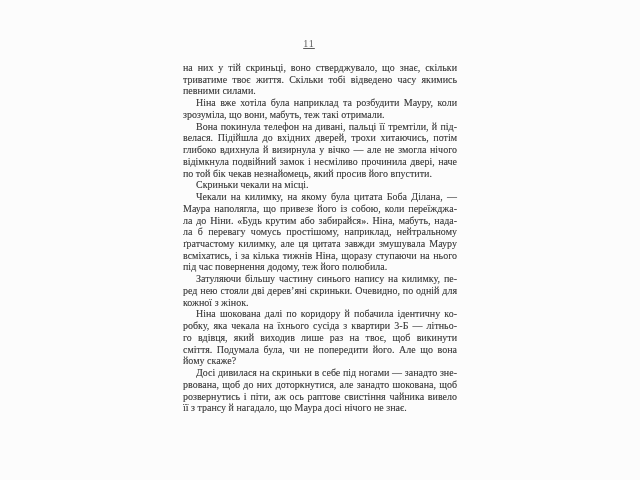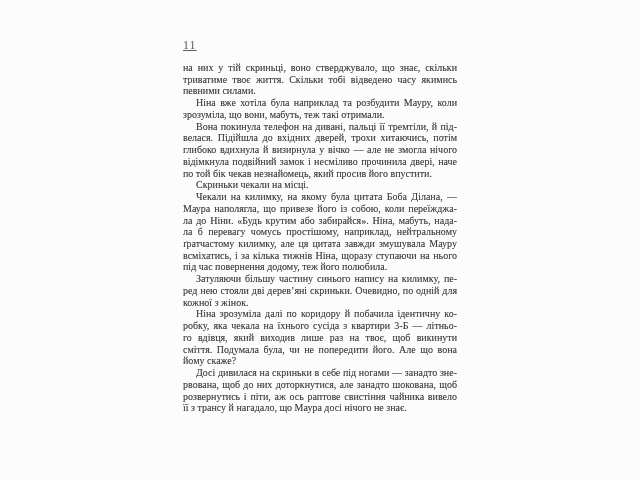--- a/index.html
+++ b/index.html
@@ -16,22 +16,22 @@
   }
   .book-page {
     position: absolute;
     inset: 0;
   }
   .folio {
     position: absolute;
     top: 38px;
     left: 183px;
     width: 252px;
-    text-align: left;
-    font-size: 12px;
+    text-align: center;
+    font-size: 10px;
     color: #5c5c5c;
     letter-spacing: 1px;
     text-decoration: underline;
   }
   .text-block {
     position: absolute;
     left: 183px;
     top: 62px;
     width: 274px;
     font-size: 10px;
@@ -87,21 +87,21 @@
         <div class="line">ґратчастому килимку, але ця цитата завжди змушувала Мауру</div>
         <div class="line">всміхатись, і за кілька тижнів Ніна, щоразу ступаючи на нього</div>
         <div class="line last">під час повернення додому, теж його полюбила.</div>
       </div>
       <div class="para indent">
         <div class="line first">Затуляючи більшу частину синього напису на килимку, пе-</div>
         <div class="line">ред нею стояли дві дерев’яні скриньки. Очевидно, по одній для</div>
         <div class="line last">кожної з жінок.</div>
       </div>
       <div class="para indent">
-        <div class="line first">Ніна зрозуміла далі по коридору й побачила ідентичну ко-</div>
+        <div class="line first">Ніна шокована далі по коридору й побачила ідентичну ко-</div>
         <div class="line">робку, яка чекала на їхнього сусіда з квартири 3-Б — літньо-</div>
         <div class="line">го вдівця, який виходив лише раз на твоє, щоб викинути</div>
         <div class="line">сміття. Подумала була, чи не попередити його. Але що вона</div>
         <div class="line last">йому скаже?</div>
       </div>
       <div class="para indent">
         <div class="line first">Досі дивилася на скриньки в себе під ногами — занадто зне-</div>
         <div class="line">рвована, щоб до них доторкнутися, але занадто шокована, щоб</div>
         <div class="line">розвернутись і піти, аж ось раптове свистіння чайника вивело</div>
         <div class="line last">її з трансу й нагадало, що Маура досі нічого не знає.</div>

